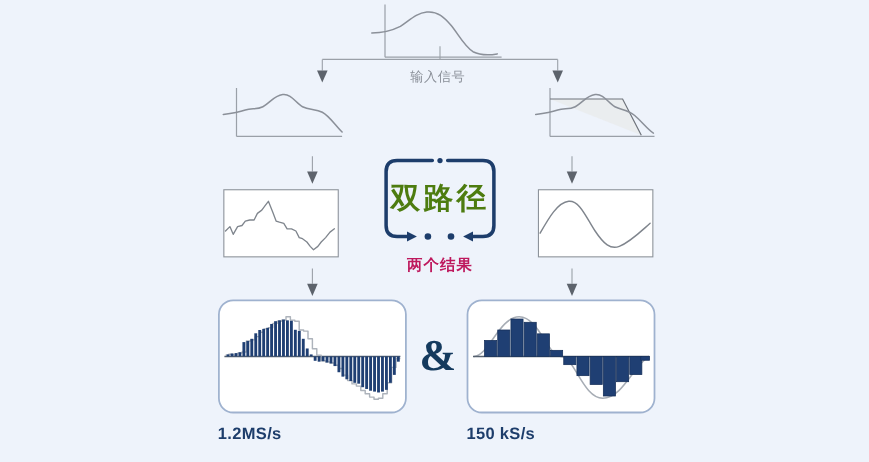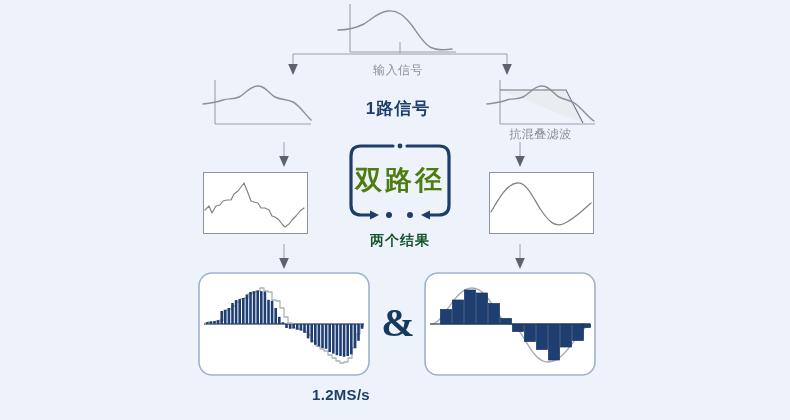--- a/index.html
+++ b/index.html
@@ -16,25 +16,25 @@
   
   .lbl-gray{
     color:#8a8f98;font-size:12px;line-height:15px;text-align:center;
     letter-spacing:.5px;
   }
   .lbl-navy{
     color:#1d3d6b;font-size:17px;line-height:20px;text-align:center;
     font-weight:700;letter-spacing:1px;
   }
   .lbl-navy-sm{
-    color:#14532d;font-size:14px;line-height:18px;text-align:center;
+    color:#be185d;font-size:14px;line-height:18px;text-align:center;
     font-weight:600;letter-spacing:1px;
   }
   .lbl-rate{
-    color:#1d3d6b;font-size:15px;line-height:18px;text-align:right;
+    color:#1d3d6b;font-size:15px;line-height:18px;text-align:left;
     font-weight:700;letter-spacing:.3px;
   }
   .amp{
     color:#143a5e;font-size:40px;line-height:40px;font-weight:700;
     font-family:"Liberation Serif","DejaVu Serif",serif;text-align:center;
   }
   .dp-text{
     color:#4d7c0f;font-size:27px;font-weight:700;letter-spacing:3px;
     text-align:center;line-height:30px;
     font-family:"Liberation Sans","DejaVu Sans",sans-serif;
@@ -48,21 +48,20 @@
 
   <div class="abs" style="left:338px;top:2px;width:120px;height:58px;">
     <svg width="120" height="58" viewBox="0 0 120 58">
       <path d="M12 2 L12 50" stroke="#9aa0a8" stroke-width="1.1" fill="none"></path>
       <path d="M12 50 L118 50" stroke="#9aa0a8" stroke-width="1.1" fill="none"></path>
       <path d="M0 28 C 10 28, 18 26, 26 22 C 34 17, 40 10, 50 9 C 60 8, 66 14, 72 21 C 78 28, 84 40, 92 45 C 100 49, 108 48, 114 47" stroke="#8b9099" stroke-width="1.4" fill="none" stroke-linecap="round"></path>
     </svg>
   </div>
 
   <div class="abs lbl-gray" style="left:334px;top:63px;width:128px;">输入信号</div>
-  <div class="abs lbl-navy" style="left:334px;top:99px;width:128px;">1路信号</div>
 
   <div class="abs" style="left:285px;top:40px;width:230px;height:38px;">
     <svg width="230" height="38" viewBox="0 0 230 38">
       <path d="M115 2 L115 14" stroke="#9aa0a8" stroke-width="1" fill="none"></path>
       <path d="M8 14 L222 14" stroke="#9aa0a8" stroke-width="1" fill="none"></path>
       <path d="M8 14 L8 24" stroke="#9aa0a8" stroke-width="1" fill="none"></path>
       <path d="M222 14 L222 24" stroke="#9aa0a8" stroke-width="1" fill="none"></path>
       <polygon points="3.2,24 12.8,24 8,35" fill="#5d636c"></polygon>
       <polygon points="217.2,24 226.8,24 222,35" fill="#5d636c"></polygon>
     </svg>
@@ -78,21 +77,20 @@
 
   <div class="abs" style="left:483px;top:78px;width:115px;height:52px;">
     <svg width="115" height="52" viewBox="0 0 115 52">
       <path d="M17 2 L17 46" stroke="#9aa0a8" stroke-width="1.1" fill="none"></path>
       <path d="M17 46 L112 46" stroke="#9aa0a8" stroke-width="1.1" fill="none"></path>
       <path d="M17 12 L83 12 L100 45" fill="#e8e8e6" fill-opacity="0.55" stroke="none"></path>
       <path d="M17 12 L83 12 L100 45" stroke="#6f747c" stroke-width="1.1" fill="none"></path>
       <path d="M4 26 C 12 25, 18 24, 24 22 C 30 20, 34 22, 40 19 C 46 16, 50 9, 58 8 C 66 7, 70 16, 76 19 C 82 22, 88 22, 94 27 C 100 32, 106 40, 111 43" stroke="#8b9099" stroke-width="1.4" fill="none" stroke-linecap="round"></path>
     </svg>
   </div>
-  <div class="abs lbl-gray" style="left:478px;top:127px;width:125px;">抗混叠滤波</div>
 
   <div class="abs" style="left:276px;top:142px;width:16px;height:26px;">
     <svg width="16" height="26" viewBox="0 0 16 26">
       <path d="M8 0 L8 14" stroke="#9aa0a8" stroke-width="1" fill="none"></path>
       <polygon points="3.2,14 12.8,14 8,25" fill="#5d636c"></polygon>
     </svg>
   </div>
 
   <div class="abs" style="left:512px;top:142px;width:16px;height:26px;">
     <svg width="16" height="26" viewBox="0 0 16 26">
@@ -232,14 +230,15 @@
         <rect x="88.5" y="52" width="11" height="7.5"></rect>
         <rect x="100.5" y="52" width="11" height="17.5"></rect>
         <rect x="112.5" y="52" width="11" height="25.5"></rect>
         <rect x="124.5" y="52" width="11" height="36.0"></rect>
         <rect x="136.5" y="52" width="11" height="23.0"></rect>
         <rect x="148.5" y="52" width="11" height="16.5"></rect>
         <rect x="158.5" y="52" width="8" height="3.5"></rect>
       </g>
     </svg>
   </div>
+  <div class="abs lbl-rate" style="left:424px;top:386px;width:172px;">150 kS/s</div>
 
 </div>
 
 </body></html>

